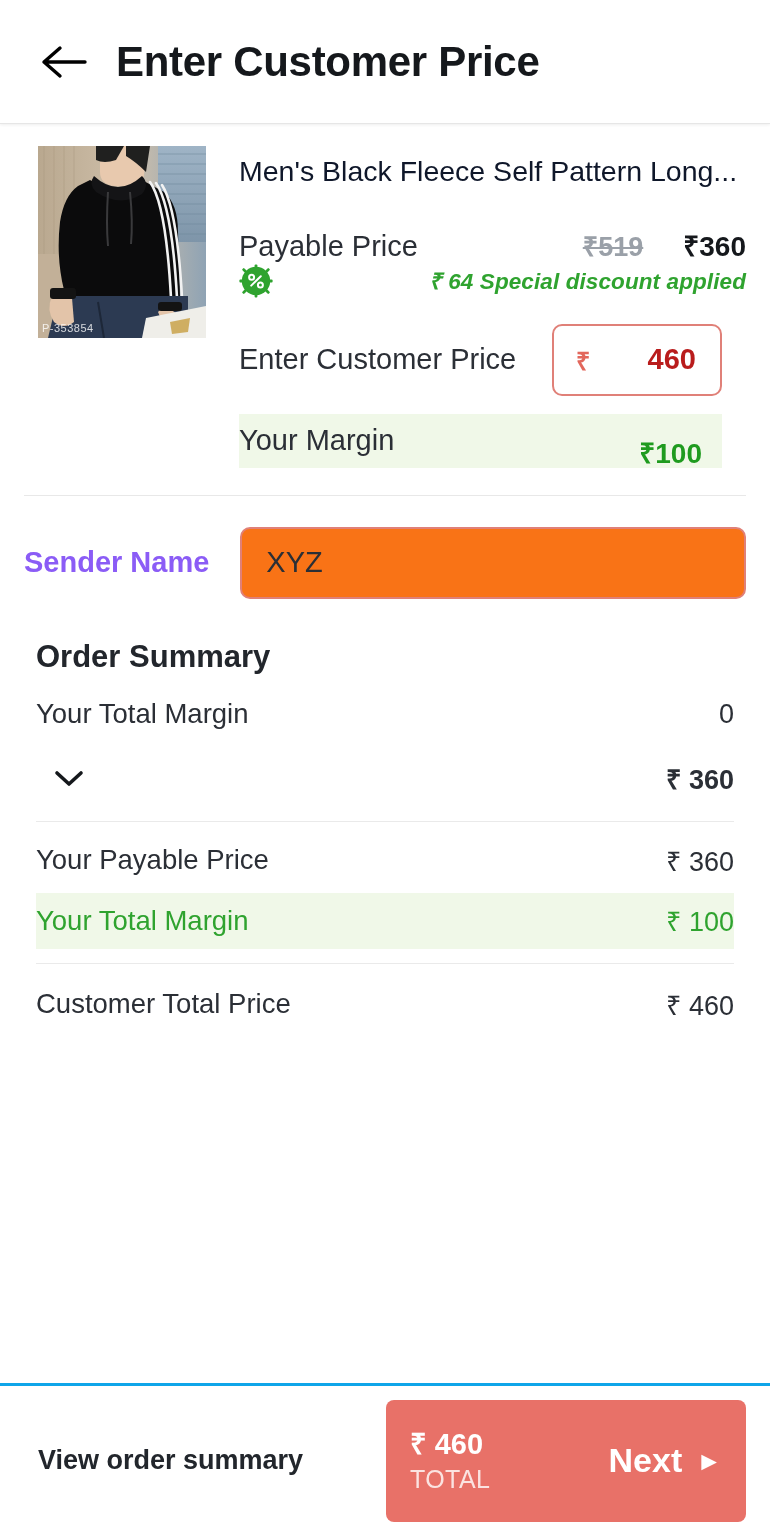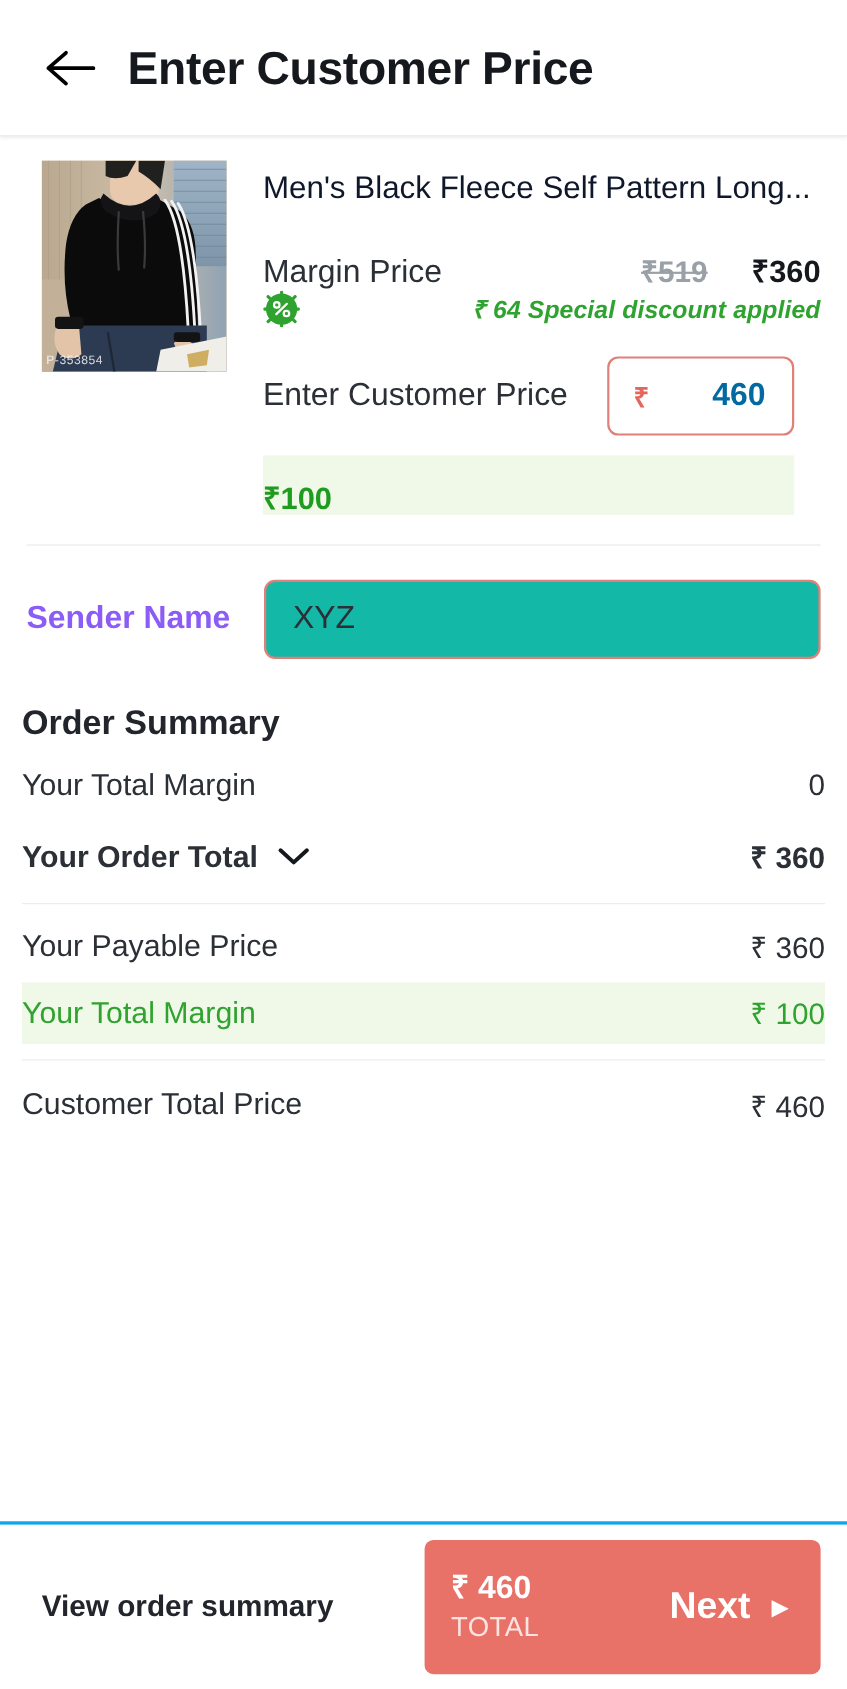--- a/index.html
+++ b/index.html
@@ -170,21 +170,21 @@
     cursor: text;
   }
   .price-input .rupee {
     font-size: 25px;
     font-weight: bold;
     color: #e2675c;
   }
   .price-input .amount {
     font-size: 29px;
     font-weight: bold;
-    color: #0369a1;
+    color: #b91c1c;
   }
 
   
   .margin-strip {
     margin: 18px 24px 0 0;
     background: #f0f8e8;
     height: 54px;
     display: flex;
     align-items: center;
     justify-content: space-between;
@@ -220,32 +220,32 @@
     font-weight: bold;
     color: #8b5cf6;
     flex: 0 0 auto;
     margin-right: 31px;
   }
   .sender-input {
     flex: 1 1 auto;
     height: 72px;
     border: 2px solid #e08078;
     border-radius: 10px;
-    background: #14b8a6;
+    background: #f97316;
     display: flex;
     align-items: center;
     padding: 0 24px;
     font-size: 29px;
     color: #2b2f36;
     cursor: text;
   }
 
   
   .summary {
-    padding: 0 20px;
+    padding: 0 36px;
     margin-top: 40px;
   }
   .summary-title {
     font-size: 31px;
     font-weight: bold;
     color: #22262c;
     margin-bottom: 15px;
   }
   .sum-row {
     display: flex;
@@ -425,21 +425,21 @@
           <path d="M108 172 L168 160 L168 192 L104 192 Z" fill="#efeee9"></path>
           <path d="M132 176 L152 172 L150 186 L134 188 Z" fill="#c9a24a" opacity="0.85"></path>
         </svg>
         <div class="thumb-wm">P-353854</div>
       </div>
 
       <div class="prod-right">
         <div class="prod-title">Men's Black Fleece Self Pattern Long...</div>
 
         <div class="price-row">
-          <div class="price-label">Margin Price</div>
+          <div class="price-label">Payable Price</div>
           <div class="price-old">₹519</div>
           <div class="price-new">₹360</div>
         </div>
 
         <div class="discount-row">
           <span class="badge-pct">
             <svg width="34" height="34" viewBox="0 0 34 34">
               <g fill="#2fa32f">
                 <circle cx="17" cy="17" r="14.2"></circle>
                 <g>
@@ -467,20 +467,21 @@
           <div class="enter-left">
             <div class="enter-label">Enter Customer Price</div>
           </div>
           <div class="price-input">
             <span class="rupee">₹</span>
             <span class="amount">460</span>
           </div>
         </div>
 
         <div class="margin-strip">
+          <span class="lbl">Your Margin</span>
           <span class="val">₹100</span>
         </div>
       </div>
     </div>
 
     <div class="hr hr-prod"></div>
 
     <div class="sender-row">
       <div class="sender-label">Sender Name</div>
       <div class="sender-input" placeholder="Enter sender name">XYZ</div>
@@ -489,21 +490,20 @@
     <div class="summary">
       <div class="summary-title">Order Summary</div>
 
       <div class="sum-row">
         <span class="lbl">Your Total Margin</span>
         <span class="val">0</span>
       </div>
 
       <div class="sum-row bold order-total">
         <span class="lbl lbl-with-chev">
-          <span>Your Order Total</span>
           <span class="chev">
             <svg width="30" height="18" viewBox="0 0 30 18">
               <path d="M3 3 L15 14 L27 3" stroke="#15181c" stroke-width="3.6" fill="none" stroke-linecap="round" stroke-linejoin="round"></path>
             </svg>
           </span>
         </span>
         <span class="val">₹ 360</span>
       </div>
 
       <div class="sum-hr"></div>

